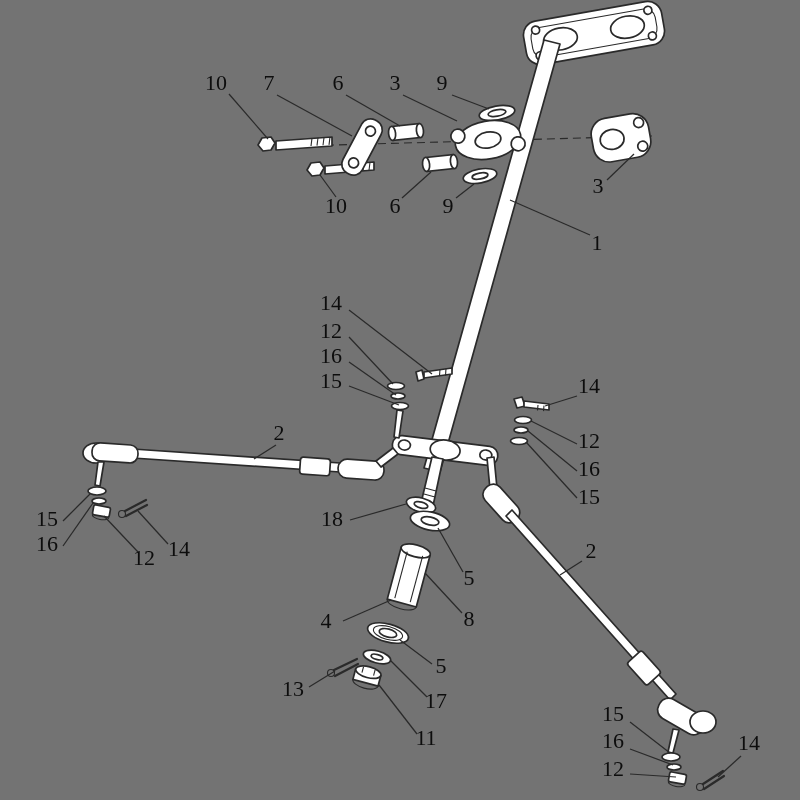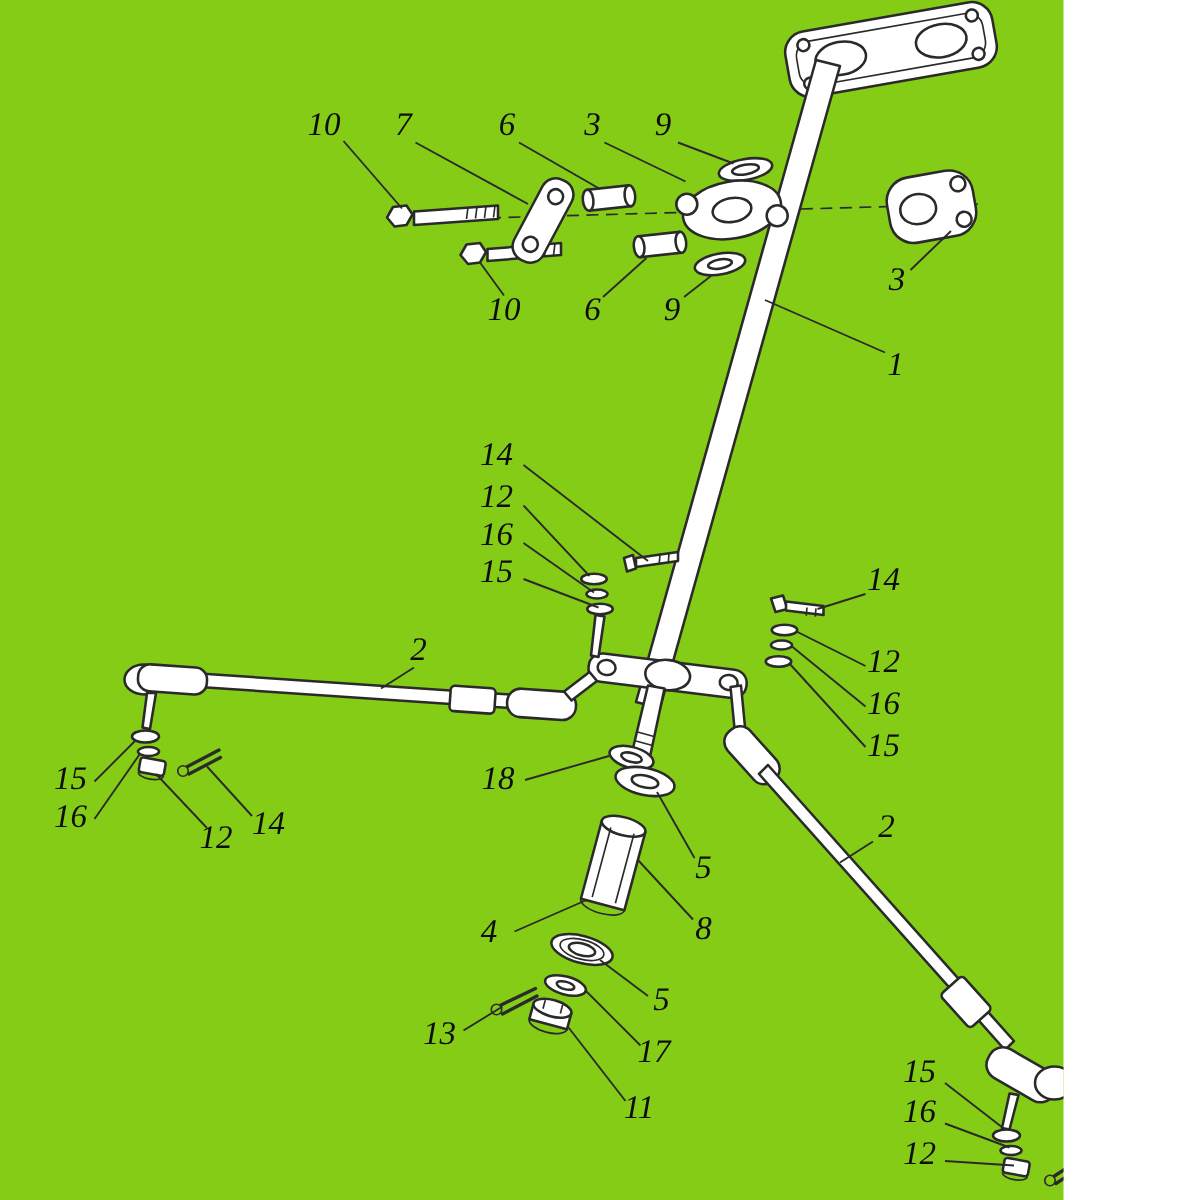--- a/index.html
+++ b/index.html
@@ -1,17 +1,17 @@
 <!DOCTYPE html>
 <html style="--ink: #2a2a2a;"><head>
 <meta charset="utf-8">
 <style>
   :root{ --ink:#2a2a2a; }
   html,body{ margin:0; padding:0; background:#ffffff; }
-  .stage{ position:relative; width:709px; height:800px; background:#84cc16; overflow:hidden;font-style:italic; }
+  .stage{ position:relative; width:800px; height:800px; background:#737373; overflow:hidden; }
   svg{ position:absolute; left:0; top:0; }
   .pt{ fill:#ffffff; stroke:var(--ink); stroke-width:1.7; stroke-linejoin:round; stroke-linecap:round; }
   .thin{ fill:none; stroke:var(--ink); stroke-width:1.1; }
   .thin2{ fill:none; stroke:var(--ink); stroke-width:2.2; stroke-linecap:round; }
   .dash{ stroke-dasharray:8 5; }
   .leader{ stroke:var(--ink); stroke-width:1.25; fill:none; }
   .callout{ font-family:"Liberation Serif","DejaVu Serif",serif; font-size:22px; fill:#0d0d0d; }
 </style>
 </head>
 <body>

